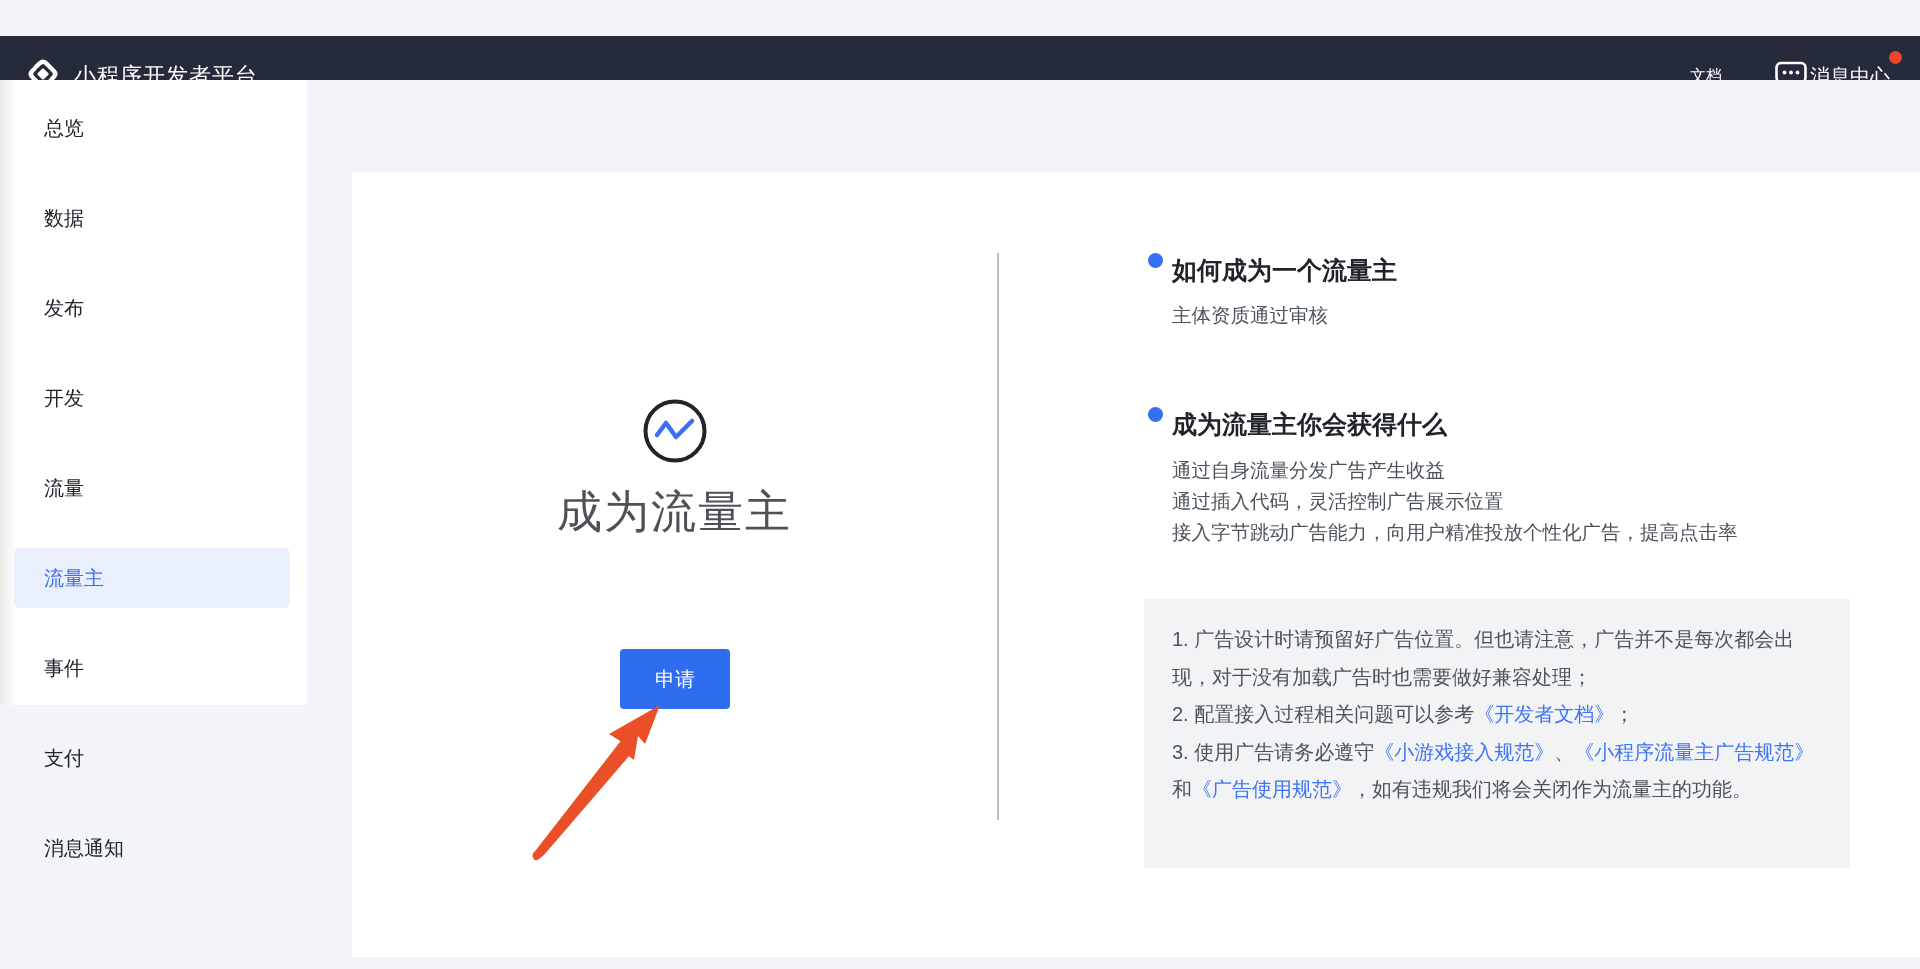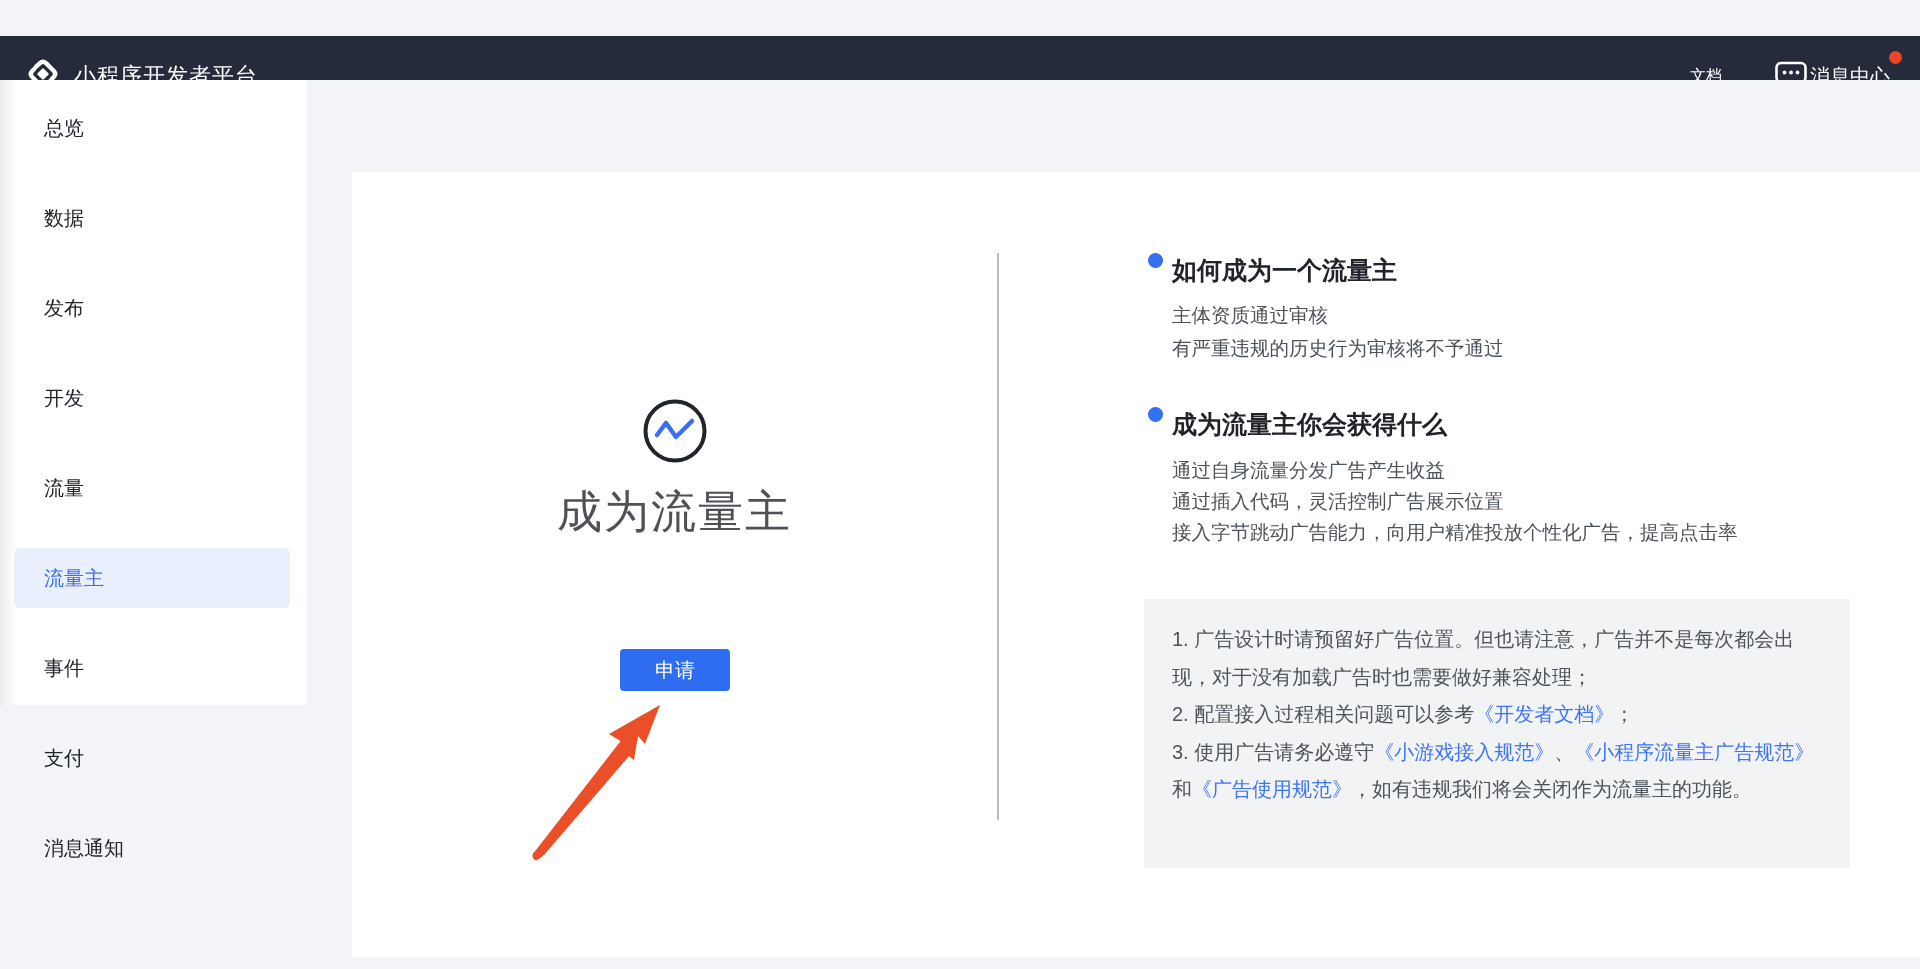--- a/index.html
+++ b/index.html
@@ -62,21 +62,21 @@
   .card { position:absolute; left:45px; top:92px; right:0; bottom:12px; background:#ffffff; }
 
   
   .center-col { position:absolute; left:0; top:0; width:645px; height:100%; }
   .trend-badge { position:absolute; left:290px; top:226px; width:66px; height:66px; }
   .apply-title {
     position:absolute; left:0; top:310px; width:645px; text-align:center;
     font-size:45px; font-weight:400; color:#4e5257; letter-spacing:2px;
   }
   .apply-btn {
-    position:absolute; left:268px; top:477px; width:110px; height:42px;
+    position:absolute; left:268px; top:477px; width:110px; height:60px;
     background:#2e6cf0; border:none; border-radius:4px;
     color:#ffffff; font-size:20px; font-family:inherit; cursor:pointer;
   }
   .arrow-anno { position:absolute; left:170px; top:520px; width:160px; height:170px; pointer-events:none; }
 
   .divider { position:absolute; left:645px; top:81px; width:1.5px; height:567px; background:#b9bcc1; }
 
   
   .right-col { position:absolute; left:792px; top:0; width:706px; }
   .sec-head { position:absolute; left:0; display:flex; }
@@ -179,21 +179,20 @@
       <div class="divider"></div>
 
       <div class="right-col">
 
         <div class="sec-head sec1-head">
           <span class="dot"></span>
           <span class="txt">如何成为一个流量主</span>
         </div>
         <div class="sec-body sec1-body">
           <div>主体资质通过审核</div>
-          <div>有严重违规的历史行为审核将不予通过</div>
         </div>
 
         <div class="sec-head sec2-head">
           <span class="dot"></span>
           <span class="txt">成为流量主你会获得什么</span>
         </div>
         <div class="sec-body sec2-body">
           <div>通过自身流量分发广告产生收益</div>
           <div>通过插入代码，灵活控制广告展示位置</div>
           <div>接入字节跳动广告能力，向用户精准投放个性化广告，提高点击率</div>

